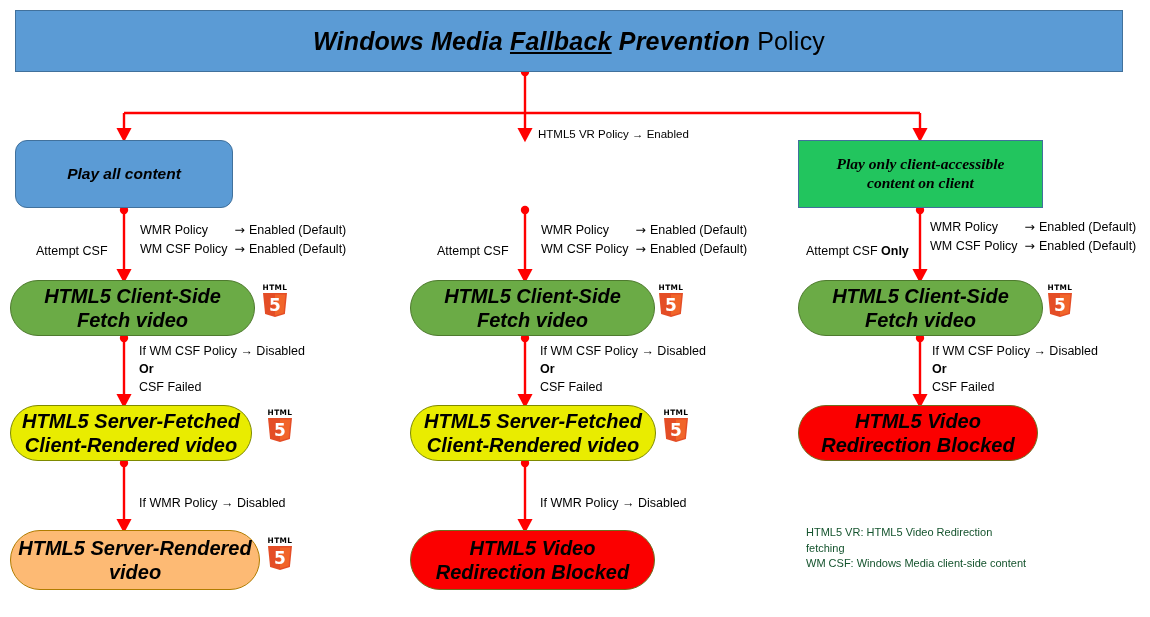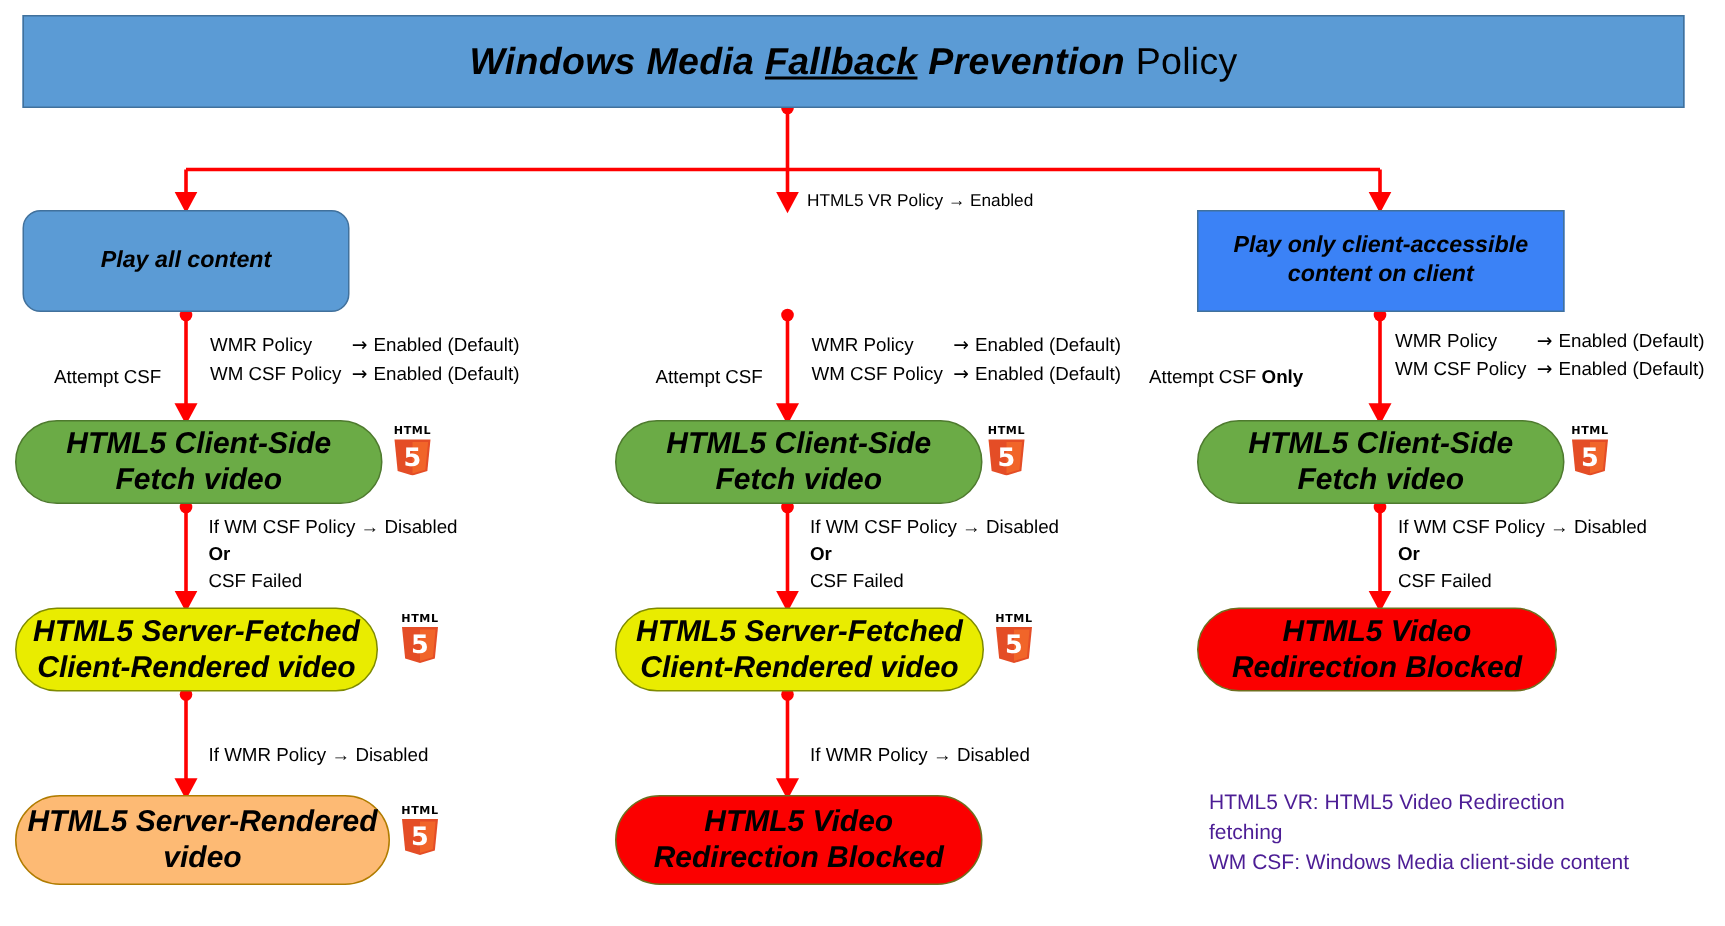--- a/index.html
+++ b/index.html
@@ -18,22 +18,22 @@
   .title .u{text-decoration:underline;}
 
   .boxtxt{font-size:15.5px;}
   .pilltxt{font-size:20px;}
 
   .lbl{position:absolute;font-style:normal;font-weight:400;font-size:12.5px;
        color:#000;line-height:1.42;white-space:nowrap;}
   .lbl b{font-weight:700;}
   .lbl .arw{font-family:"DejaVu Sans",sans-serif;}
 
-  .legend{position:absolute;font-style:normal;font-weight:400;font-size:14px;
-          line-height:1.42;color:#4c1d95;}
+  .legend{position:absolute;font-style:normal;font-weight:400;font-size:11px;
+          line-height:1.42;color:#14532d;}
 
   svg.wires{position:absolute;left:0;top:0;width:1150px;height:617px;
             pointer-events:none;}
 
   .h5{position:absolute;width:30px;height:36px;}
 </style>
 </head>
 <body>
 
 <div id="stage">
@@ -218,28 +218,28 @@
 
   <div class="lbl" style="left:540px;top:495px;">If WMR Policy → Disabled</div>
 
   <div class="node pill pilltxt" style="left:410px;top:530px;width:245px;height:60px;background:#FB0000;border:1px solid #6E6E1E;">
     <span>
       <span>HTML5 Video</span><br>
       <span>Redirection Blocked</span>
     </span>
   </div>
 
-  <div class="node rect boxtxt" style="left:798px;top:140px;width:245px;height:68px;background:#3b82f6;">
+  <div class="node rect boxtxt" style="left:798px;top:140px;width:245px;height:68px;background:#22c55e;font-family:Liberation Serif, serif;">
     <span>
       <span>Play only client-accessible</span><br>
       <span>content on client</span>
     </span>
   </div>
 
-  <div class="lbl" style="left:766px;top:243px;">
+  <div class="lbl" style="left:806px;top:243px;">
     <span>Attempt CSF </span><b>Only</b>
   </div>
 
   <div class="lbl" style="left:930px;top:218px;">
     <table style="border-collapse:collapse;font-size:12.5px;line-height:1.35;">
       <tbody>
           <tr>
         <td style="padding:0 4px 0 0;">WMR Policy</td>
         <td style="padding:0 3px;" class="arw">→</td>
         <td>Enabled (Default)</td>

